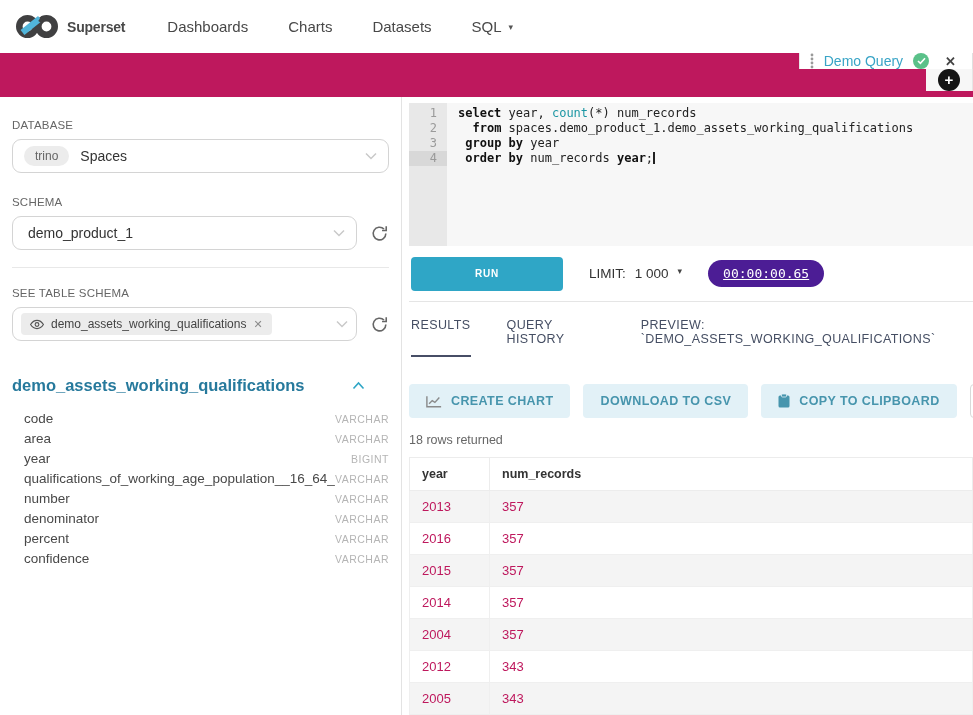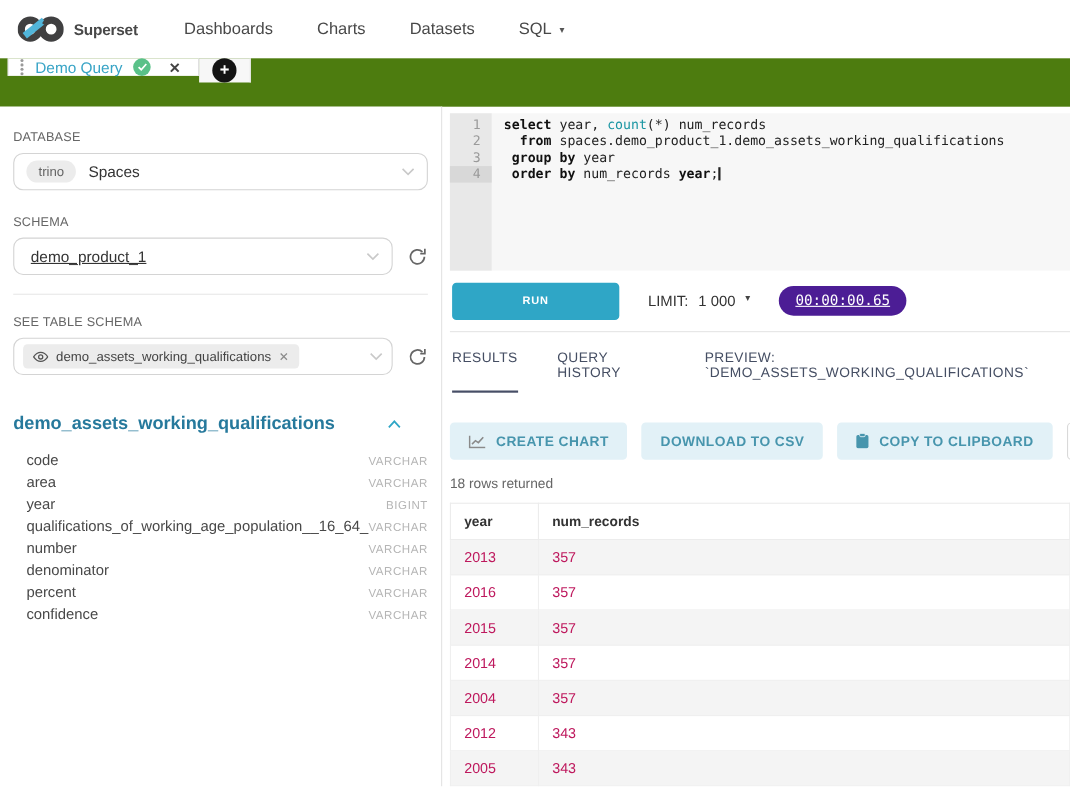--- a/index.html
+++ b/index.html
@@ -8,21 +8,21 @@
 
   
   .nav { height: 53px; display: flex; align-items: center; padding: 0 16px; background:#fff; }
   .brand { display: flex; align-items: center; gap: 9px; }
   .brand-name { font-size: 14px; font-weight: bold; color:#484848; letter-spacing:-0.2px; }
   .nav-items { display: flex; gap: 40px; margin-left: 42px; align-items: center; }
   .nav-item { font-size: 15px; color:#484848; cursor: pointer; display:flex; align-items:center; gap:7px; }
   .caret { font-size: 9px; color:#555; }
 
   
-  .tabstrip { height: 44px; background:#4d7c0f; display: flex; align-items: flex-start; }
+  .tabstrip { height: 44px; background:#be185d; display: flex; align-items: flex-end; flex-direction: column; }
   .tab-active { background:#fff; display:flex; align-items:center; gap:10px; padding:0 16px 0 10px;
     border-left:1px solid #e7e7e7; border-right:1px solid #e0e0e0; margin-left:7px; }
   .tab-label { font-size: 14px; color:#38a4c6; }
   .check-badge { width:16px; height:16px; border-radius:50%; background:#5AC189; display:flex;
     align-items:center; justify-content:center; }
   .tab-close { font-size: 13px; color:#444; font-weight:bold; margin-left:6px; cursor:pointer; }
   .plus-tile { width:47px; display:flex; align-items:center; justify-content:center;
     background:#f7f7f7; border-right:1px solid #e6e6e6; }
   .plus-btn { width:22px; height:22px; border-radius:50%; background:#141414; color:#fff;
     display:flex; align-items:center; justify-content:center; font-size:15px; font-weight:bold;
@@ -158,21 +158,21 @@
       <span class="chevron">
         <svg width="12" height="8" viewBox="0 0 12 8">
             <path d="M1 1.5 L6 6.5 L11 1.5" fill="none" stroke="#c9c9c9" stroke-width="1.5"></path>
           </svg>
       </span>
     </div>
 
     <div class="field-label spaced">SCHEMA</div>
     <div class="side-row">
       <div class="select">
-        <span class="select-value" style="padding-left:4px;text-decoration:underline;">demo_product_1</span>
+        <span class="select-value" style="padding-left:4px;">demo_product_1</span>
         <span class="chevron">
           <svg width="12" height="8" viewBox="0 0 12 8">
               <path d="M1 1.5 L6 6.5 L11 1.5" fill="none" stroke="#c9c9c9" stroke-width="1.5"></path>
             </svg>
         </span>
       </div>
       <span class="refresh-btn">
         <svg width="19" height="19" viewBox="0 0 24 24">
             <path d="M20 12a8 8 0 1 1-2.3-5.6" fill="none" stroke="#666" stroke-width="2"></path>
             <path d="M20.5 2.8 L20.5 8.2 L15.2 8.2" fill="none" stroke="#666" stroke-width="2"></path>

